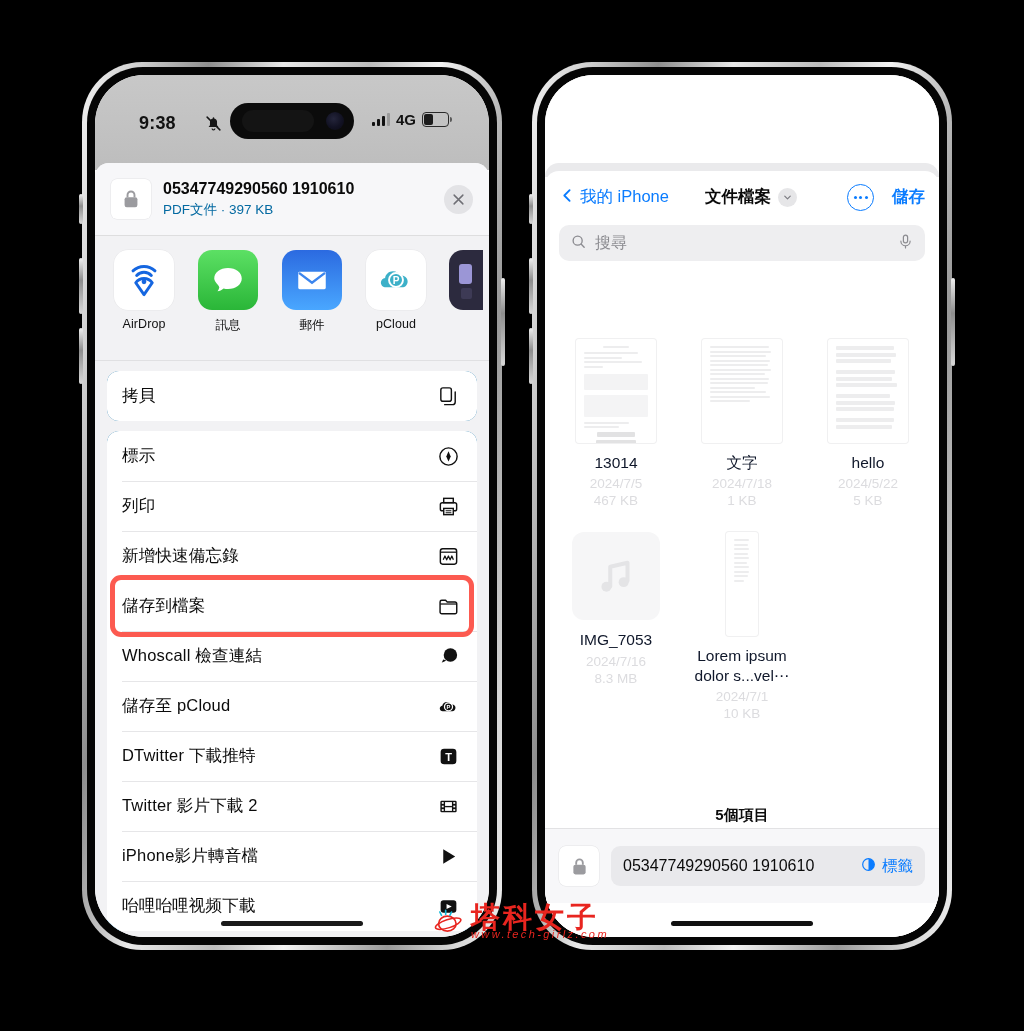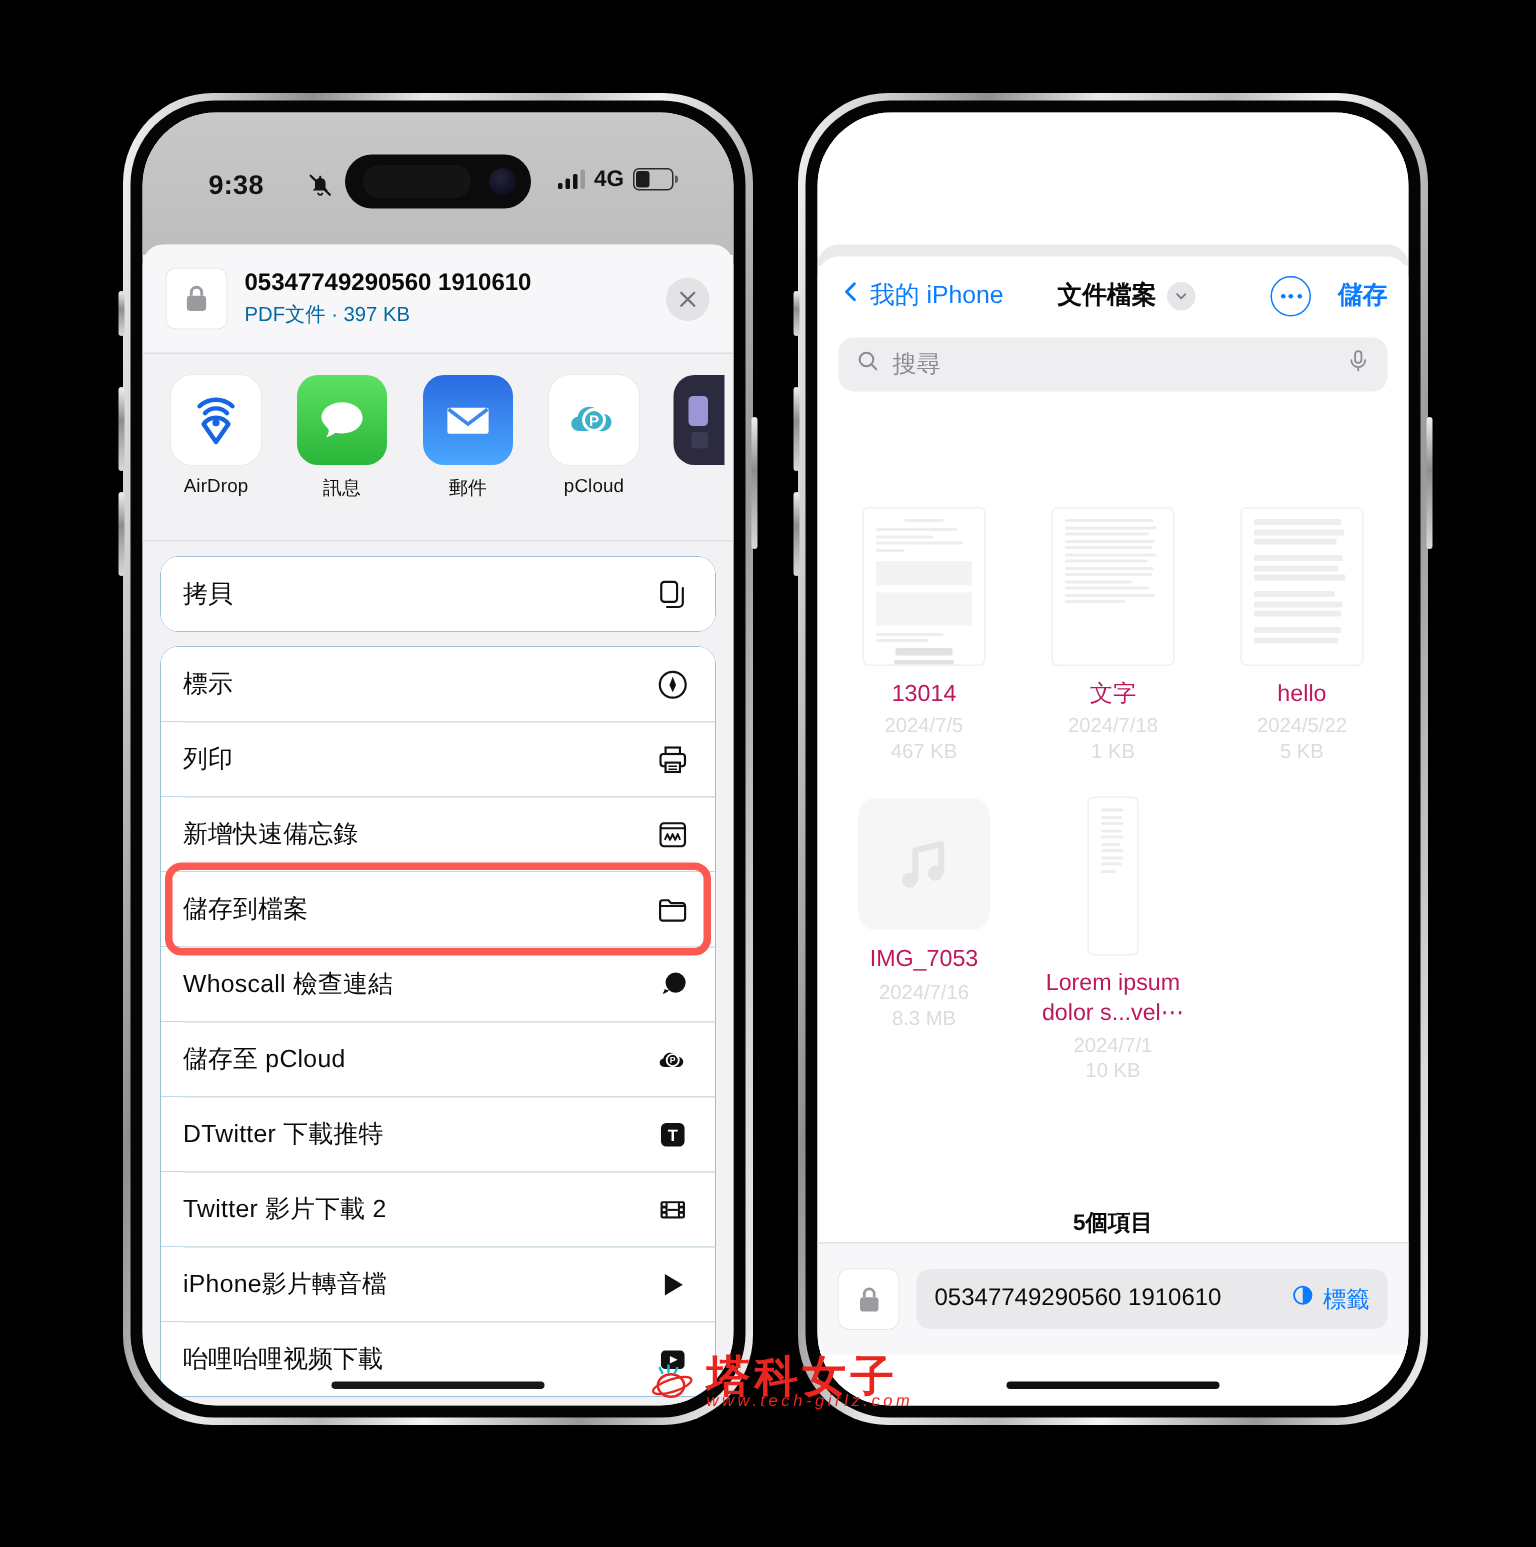--- a/index.html
+++ b/index.html
@@ -88,21 +88,21 @@
 
   .search{margin:2px 14px 0;height:36px;background:#eeeef0;border-radius:10px;display:flex;align-items:center;padding:0 11px;gap:8px;}
   .search .ph{flex:1;font-size:16px;color:#8b8b90;}
 
   .grid{position:absolute;left:0;right:0;top:148px;bottom:132px;padding:14px 8px 0;display:flex;flex-wrap:wrap;align-content:flex-start;}
   .cell{width:33.33%;text-align:center;padding:6px 4px 18px;box-sizing:border-box;}
   .cell .thumb{width:80px;height:104px;margin:0 auto;border-radius:3px;background:#fff;
                box-shadow:0 0 0 1px #f0f0f1;overflow:hidden;position:relative;}
   .cell .thumb.audio{width:88px;height:88px;border-radius:12px;background:#f6f6f7;box-shadow:none;
                      display:flex;align-items:center;justify-content:center;}
-  .cell .fn{margin-top:10px;font-size:15.5px;color:#be185d;line-height:1.25;word-break:break-word;}
+  .cell .fn{margin-top:10px;font-size:15.5px;color:#0f172a;line-height:1.25;word-break:break-word;}
   .cell .fd{margin-top:4px;font-size:13.5px;color:#dcdcdf;}
   .cell .fs{margin-top:2px;font-size:13.5px;color:#dcdcdf;}
   .lines{position:absolute;left:0;right:0;top:0;padding:7px 8px;}
   .lines b{display:block;height:2px;background:#ededee;margin-bottom:2.5px;border-radius:1px;}
 
   .count{position:absolute;left:0;right:0;bottom:112px;text-align:center;font-size:15px;font-weight:700;color:#0b0b0b;}
   .savebar{position:absolute;left:0;right:0;bottom:34px;height:74px;background:#f7f7f9;border-top:1px solid #e2e2e4;
            display:flex;align-items:center;padding:0 14px;gap:12px;}
   .savebar .lockbox{width:40px;height:40px;border-radius:7px;background:#fff;display:flex;align-items:center;justify-content:center;
                     box-shadow:0 0 0 .5px #e3e3e5;flex:0 0 auto;}

